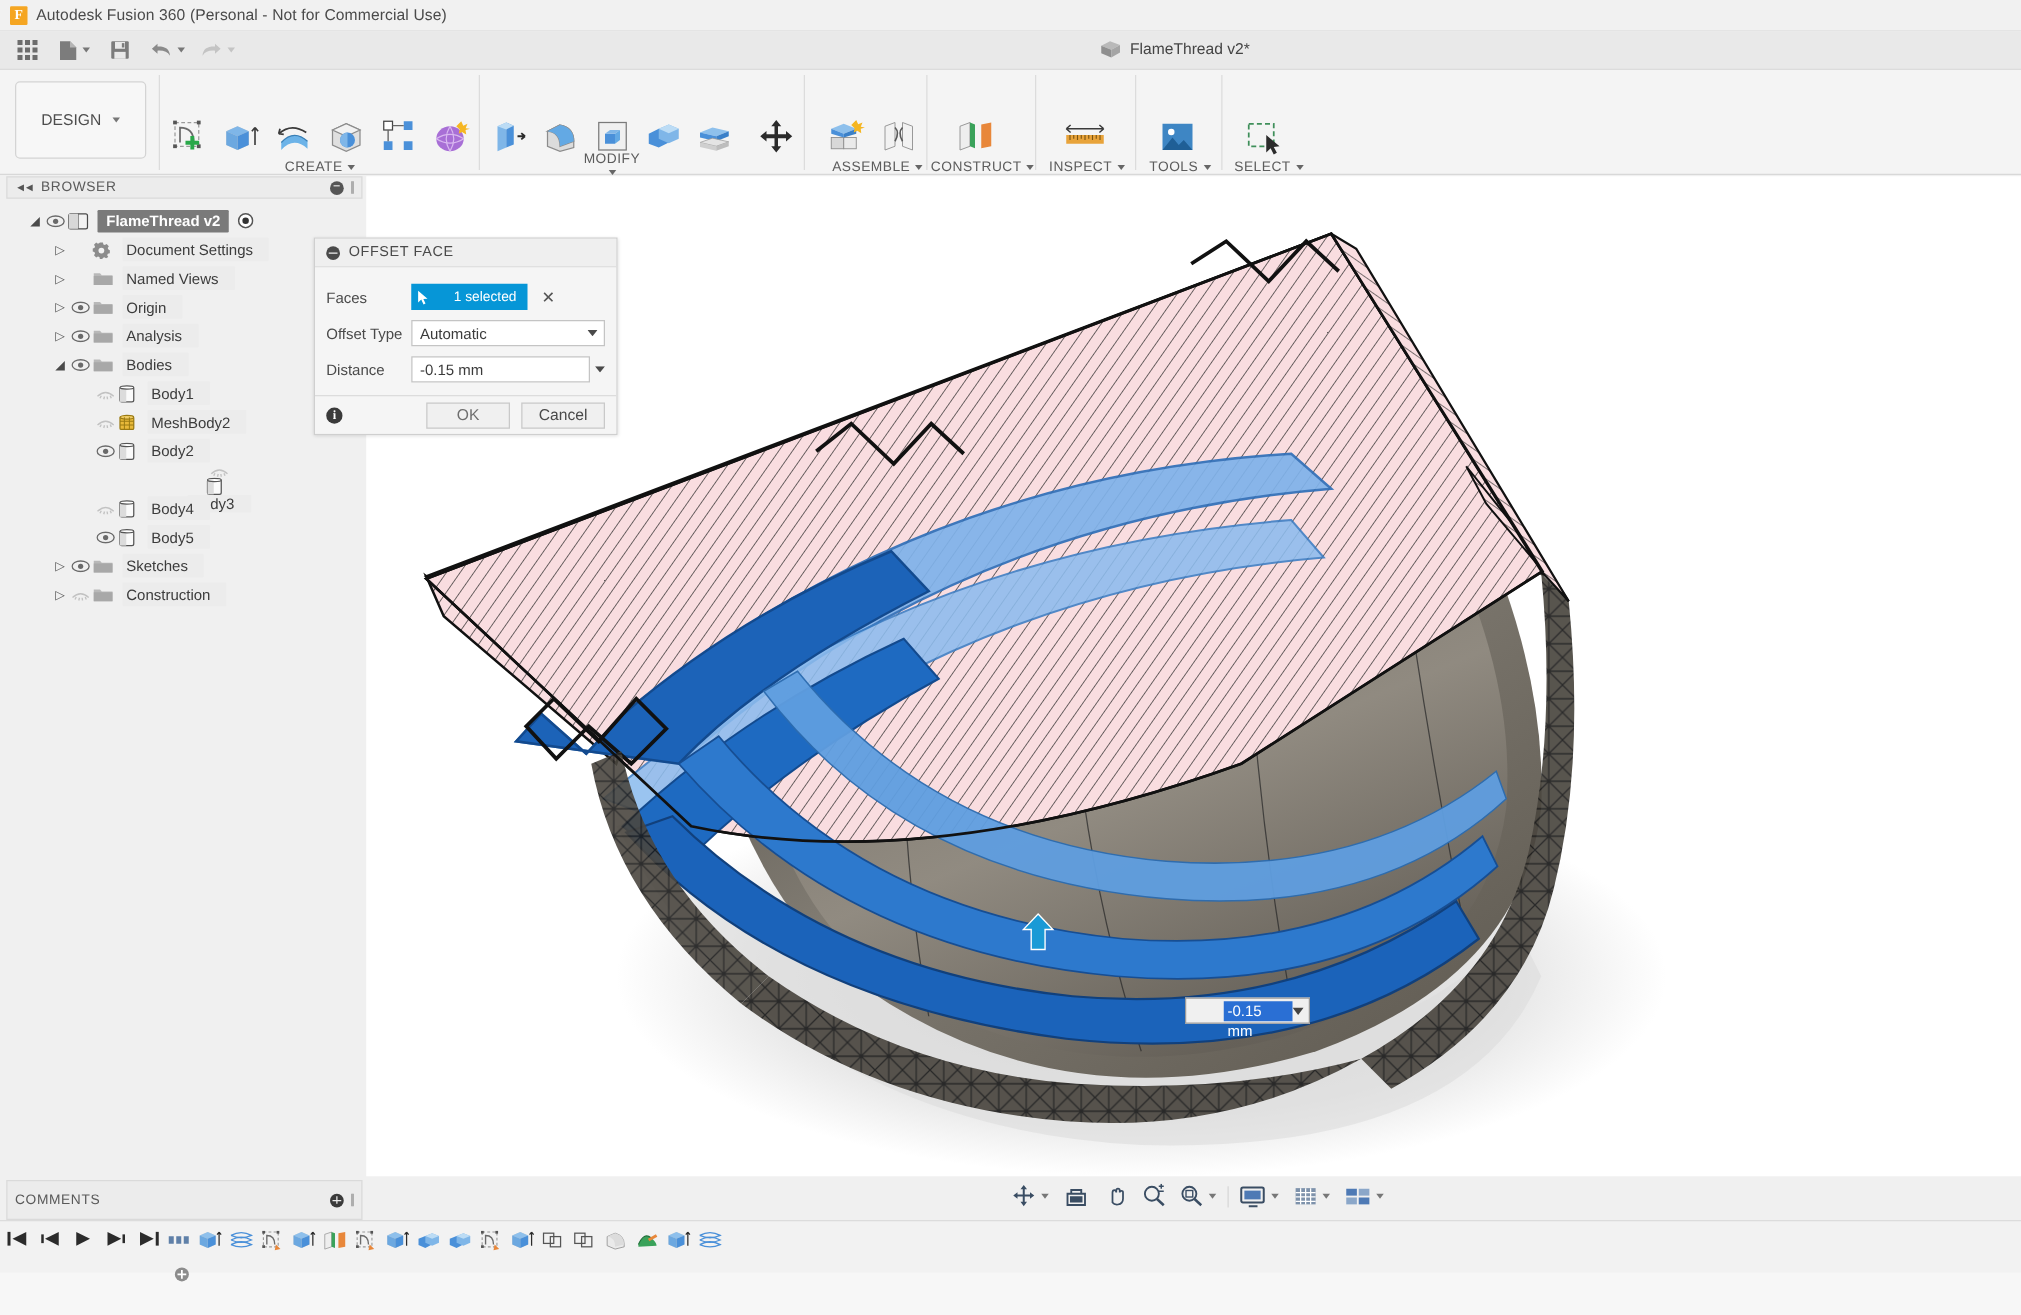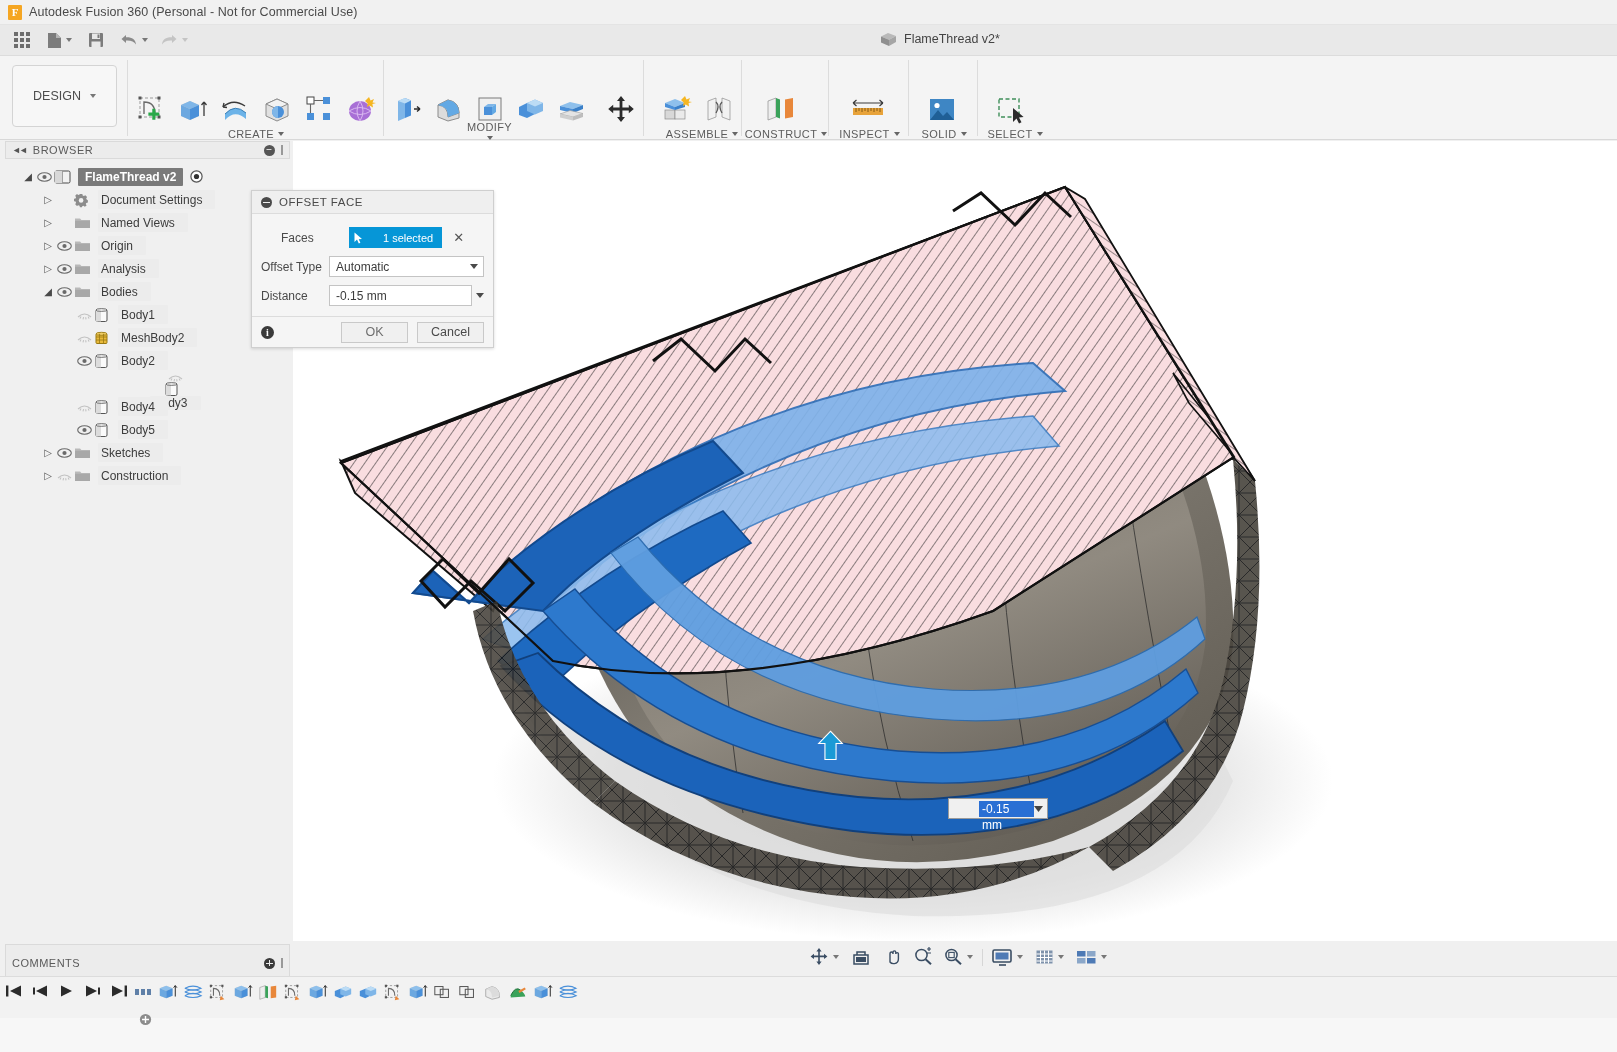--- a/index.html
+++ b/index.html
@@ -105,21 +105,21 @@
     z-index:40;
   }
   .dlg-title {
     height:23px; background:#efefef; border-bottom:1px solid #dcdcdc;
     display:flex; align-items:center; gap:7px; padding:0 9px;
     font-size:11.5px; color:#4a4a4a; letter-spacing:.5px;
   }
   .minus-circ { width:11px;height:11px;border-radius:50%;background:#4a4a4a;position:relative; }
   .minus-circ:after{content:"";position:absolute;left:2px;top:5px;width:7px;height:1.5px;background:#f0f0f0;}
   .dlg-body { padding:9px 0 6px 0; background:#f5f5f5; }
-  .row { display:flex; align-items:center; height:29px; padding:0 9px;justify-content:center; }
+  .row { display:flex; align-items:center; height:29px; padding:0 9px; }
   .row .lbl { width:68px; font-size:12px; color:#4a4a4a; }
   .sel-chip {
     background:#0696d7; color:#fff; font-size:11px; height:21px;
     display:flex; align-items:center; gap:19px; padding:0 9px 0 5px; cursor:pointer;
   }
   .cursor-ico { width:10px; height:12px; }
   .x-btn { margin-left:11px; font-size:13px; color:#555; cursor:pointer; font-family:"Liberation Sans",sans-serif;}
   .combo {
     flex:1; height:21px; background:#fff; border:1px solid #c4c4c4;
     display:flex; align-items:center; font-size:12px; color:#3b3b3b; padding-left:6px;
@@ -167,23 +167,23 @@
   
   .navbar {
     position:absolute; left:805px; top:942px; height:30px;
     display:flex; align-items:center; gap:0;
   }
   .navbtn { display:flex; align-items:center; padding:0 4px; height:26px; cursor:pointer; }
   .navsep { width:1px; height:17px; background:#d6d6d6; margin:0 5px; }
 
   
   .comments {
-    position:absolute; left:5px; top:944px; width:285px; height:20px;
+    position:absolute; left:5px; top:944px; width:285px; height:32px;
     background:#ececec; border:1px solid #dadada;
-    display:flex; align-items:center; padding:18px 6px;
+    display:flex; align-items:center; padding:0 6px;
     font-size:11px; color:#5a5a5a; letter-spacing:.5px;
   }
   .plus-circ {
     width:11px;height:11px;border-radius:50%;background:#3a3a3a;position:relative;
   }
   .plus-circ:before,.plus-circ:after{content:"";position:absolute;background:#ececec;}
   .plus-circ:before{left:2px;top:5px;width:7px;height:1.5px;}
   .plus-circ:after{left:4.75px;top:2.2px;width:1.5px;height:6.5px;}
 
   
@@ -451,21 +451,21 @@
 
     <div class="panel" style="left:913px; width:62px;">
       <div class="btn3d" style="margin-left:8px;">
         <svg width="30" height="30" viewBox="0 0 30 30">
           <rect x="3" y="5" width="24" height="21" fill="#3e86c4"></rect>
           <circle cx="10" cy="11.5" r="2.6" fill="#fff"></circle>
           <path d="M3 26 L11 16 L16 22 L20 18 L27 26 Z" fill="#1f5f96"></path>
         </svg>
       </div>
       <div class="panel-label">
-        <span>SOLID</span>
+        <span>TOOLS</span>
           <span class="caret"></span>
       </div>
     </div>
 
     <div class="ribbon-sep" style="left:977px;"></div>
 
     <div class="panel" style="left:982px; width:66px;">
       <div class="btn3d" style="margin-left:8px;">
         <svg width="32" height="30" viewBox="0 0 32 30">
           <rect x="4" y="5" width="20" height="18" fill="none" stroke="#3f8f5a" stroke-width="1.4" stroke-dasharray="4 2.5"></rect>

